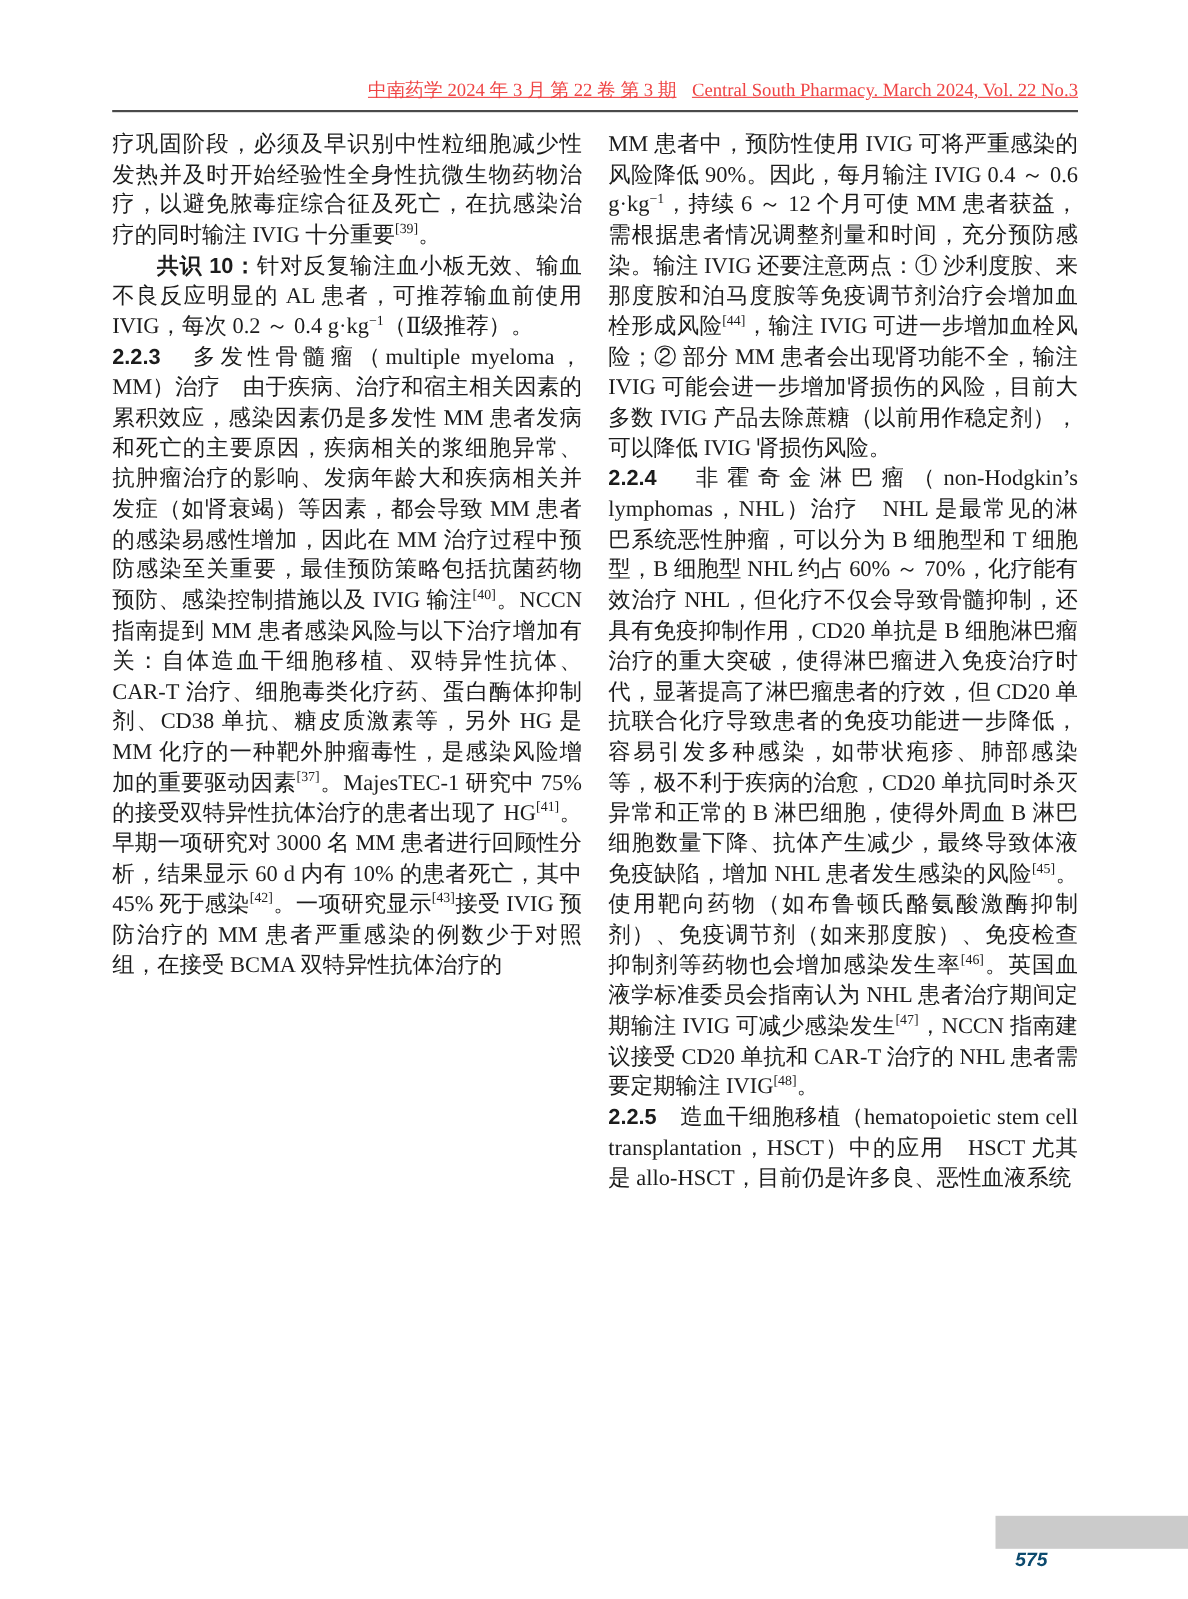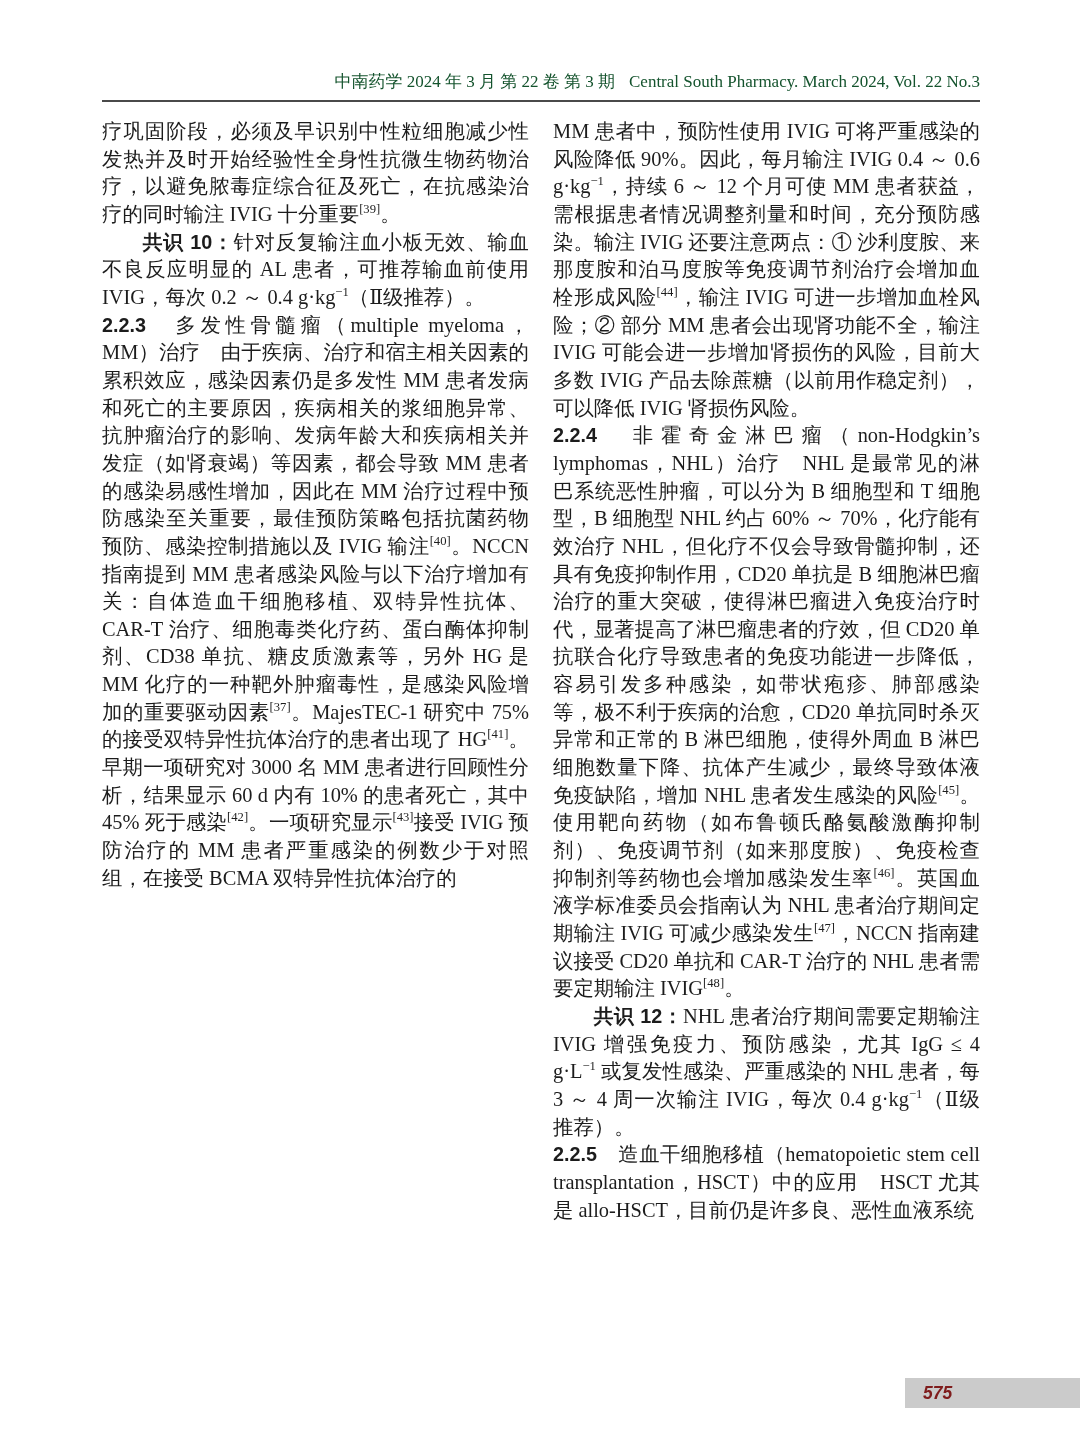--- a/index.html
+++ b/index.html
@@ -19,22 +19,23 @@
   
   .page-header {
     position: absolute;
     left: 102px;
     width: 878px;
     top: 70px;
   }
   .header-text {
     text-align: right;
     font-size: 17px;
-    color: #14532d;
+    color: #ef4444;
     white-space: nowrap;
+    text-decoration: underline;
   }
   .header-text .en { margin-left: 14px; }
   .header-rule {
     margin-top: 7px;
     height: 0;
     border-bottom: 2px solid #4a4a4a;
   }
   
   .columns {
     position: absolute;
@@ -74,21 +75,22 @@
     background: #cbcbcb;
   }
   .page-number {
     display: inline-block;
     padding-left: 18px;
     line-height: 30px;
     font-family: "Liberation Sans", "DejaVu Sans", sans-serif;
     font-weight: bold;
     font-style: italic;
     font-size: 17.5px;
-    color: #7f1d1d;
+    color: #0c4a6e;
+    margin-top: 25px;
   }
 </style>
 </head>
 <body>
 
 <div class="page">
 
   <header class="page-header">
     <div class="header-text">
       <span class="cn">中南药学 2024 年 3 月 第 22 卷 第 3 期</span><span class="en">Central South Pharmacy. March 2024, Vol. 22 No.3</span>
@@ -98,21 +100,20 @@
 
   <main class="columns">
     <section class="column">
         <p class="para">疗巩固阶段，必须及早识别中性粒细胞减少性发热并及时开始经验性全身性抗微生物药物治疗，以避免脓毒症综合征及死亡，在抗感染治疗的同时输注 IVIG 十分重要<sup>[39]</sup>。</p>
         <p class="para indent"><b>共识 10：</b>针对反复输注血小板无效、输血不良反应明显的 AL 患者，可推荐输血前使用 IVIG，每次 0.2 ～ 0.4 g·kg<sup>−1</sup>（Ⅱ级推荐）。</p>
         <p class="para"><b>2.2.3</b>　多发性骨髓瘤（multiple myeloma，MM）治疗　由于疾病、治疗和宿主相关因素的累积效应，感染因素仍是多发性 MM 患者发病和死亡的主要原因，疾病相关的浆细胞异常、抗肿瘤治疗的影响、发病年龄大和疾病相关并发症（如肾衰竭）等因素，都会导致 MM 患者的感染易感性增加，因此在 MM 治疗过程中预防感染至关重要，最佳预防策略包括抗菌药物预防、感染控制措施以及 IVIG 输注<sup>[40]</sup>。NCCN 指南提到 MM 患者感染风险与以下治疗增加有关：自体造血干细胞移植、双特异性抗体、CAR-T 治疗、细胞毒类化疗药、蛋白酶体抑制剂、CD38 单抗、糖皮质激素等，另外 HG 是 MM 化疗的一种靶外肿瘤毒性，是感染风险增加的重要驱动因素<sup>[37]</sup>。MajesTEC-1 研究中 75% 的接受双特异性抗体治疗的患者出现了 HG<sup>[41]</sup>。早期一项研究对 3000 名 MM 患者进行回顾性分析，结果显示 60 d 内有 10% 的患者死亡，其中 45% 死于感染<sup>[42]</sup>。一项研究显示<sup>[43]</sup>接受 IVIG 预防治疗的 MM 患者严重感染的例数少于对照组，在接受 BCMA 双特异性抗体治疗的</p>
       </section>
     <section class="column">
         <p class="para">MM 患者中，预防性使用 IVIG 可将严重感染的风险降低 90%。因此，每月输注 IVIG 0.4 ～ 0.6 g·kg<sup>−1</sup>，持续 6 ～ 12 个月可使 MM 患者获益，需根据患者情况调整剂量和时间，充分预防感染。输注 IVIG 还要注意两点：① 沙利度胺、来那度胺和泊马度胺等免疫调节剂治疗会增加血栓形成风险<sup>[44]</sup>，输注 IVIG 可进一步增加血栓风险；② 部分 MM 患者会出现肾功能不全，输注 IVIG 可能会进一步增加肾损伤的风险，目前大多数 IVIG 产品去除蔗糖（以前用作稳定剂），可以降低 IVIG 肾损伤风险。</p>
         <p class="para"><b>2.2.4</b>　非霍奇金淋巴瘤（non-Hodgkin’s lymphomas，NHL）治疗　NHL 是最常见的淋巴系统恶性肿瘤，可以分为 B 细胞型和 T 细胞型，B 细胞型 NHL 约占 60% ～ 70%，化疗能有效治疗 NHL，但化疗不仅会导致骨髓抑制，还具有免疫抑制作用，CD20 单抗是 B 细胞淋巴瘤治疗的重大突破，使得淋巴瘤进入免疫治疗时代，显著提高了淋巴瘤患者的疗效，但 CD20 单抗联合化疗导致患者的免疫功能进一步降低，容易引发多种感染，如带状疱疹、肺部感染等，极不利于疾病的治愈，CD20 单抗同时杀灭异常和正常的 B 淋巴细胞，使得外周血 B 淋巴细胞数量下降、抗体产生减少，最终导致体液免疫缺陷，增加 NHL 患者发生感染的风险<sup>[45]</sup>。使用靶向药物（如布鲁顿氏酪氨酸激酶抑制剂）、免疫调节剂（如来那度胺）、免疫检查抑制剂等药物也会增加感染发生率<sup>[46]</sup>。英国血液学标准委员会指南认为 NHL 患者治疗期间定期输注 IVIG 可减少感染发生<sup>[47]</sup>，NCCN 指南建议接受 CD20 单抗和 CAR-T 治疗的 NHL 患者需要定期输注 IVIG<sup>[48]</sup>。</p>
-        <p class="para indent"><b>共识 12：</b>NHL 患者治疗期间需要定期输注 IVIG 增强免疫力、预防感染，尤其 IgG ≤ 4 g·L<sup>−1</sup> 或复发性感染、严重感染的 NHL 患者，每 3 ～ 4 周一次输注 IVIG，每次 0.4 g·kg<sup>−1</sup>（Ⅱ级推荐）。</p>
         <p class="para"><b>2.2.5</b>　造血干细胞移植（hematopoietic stem cell transplantation，HSCT）中的应用　HSCT 尤其是 allo-HSCT，目前仍是许多良、恶性血液系统</p>
       </section>
   </main>
 
   <footer>
     <div class="page-number-box">
       <span class="page-number">575</span>
     </div>
   </footer>
 

